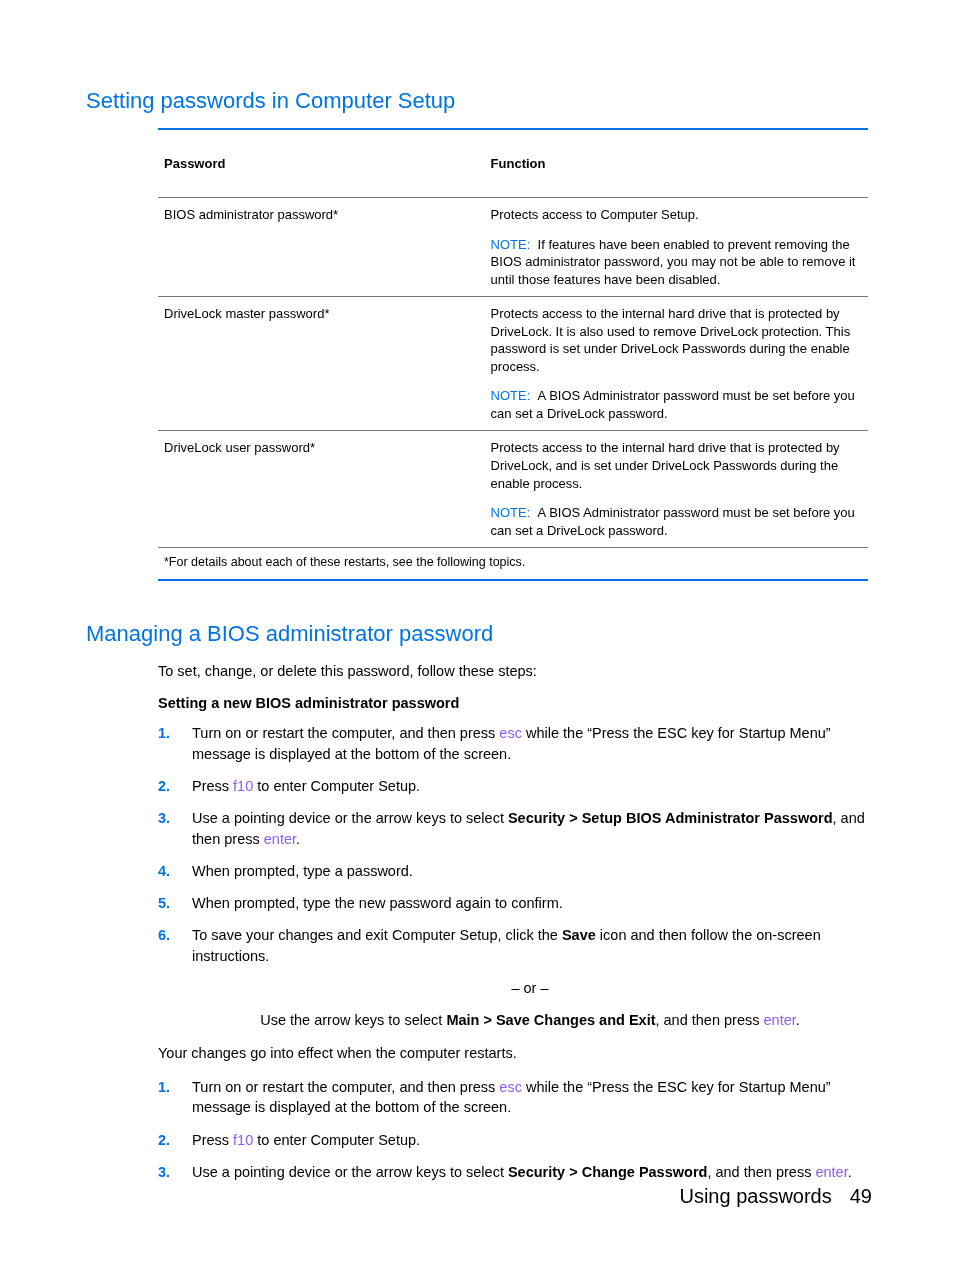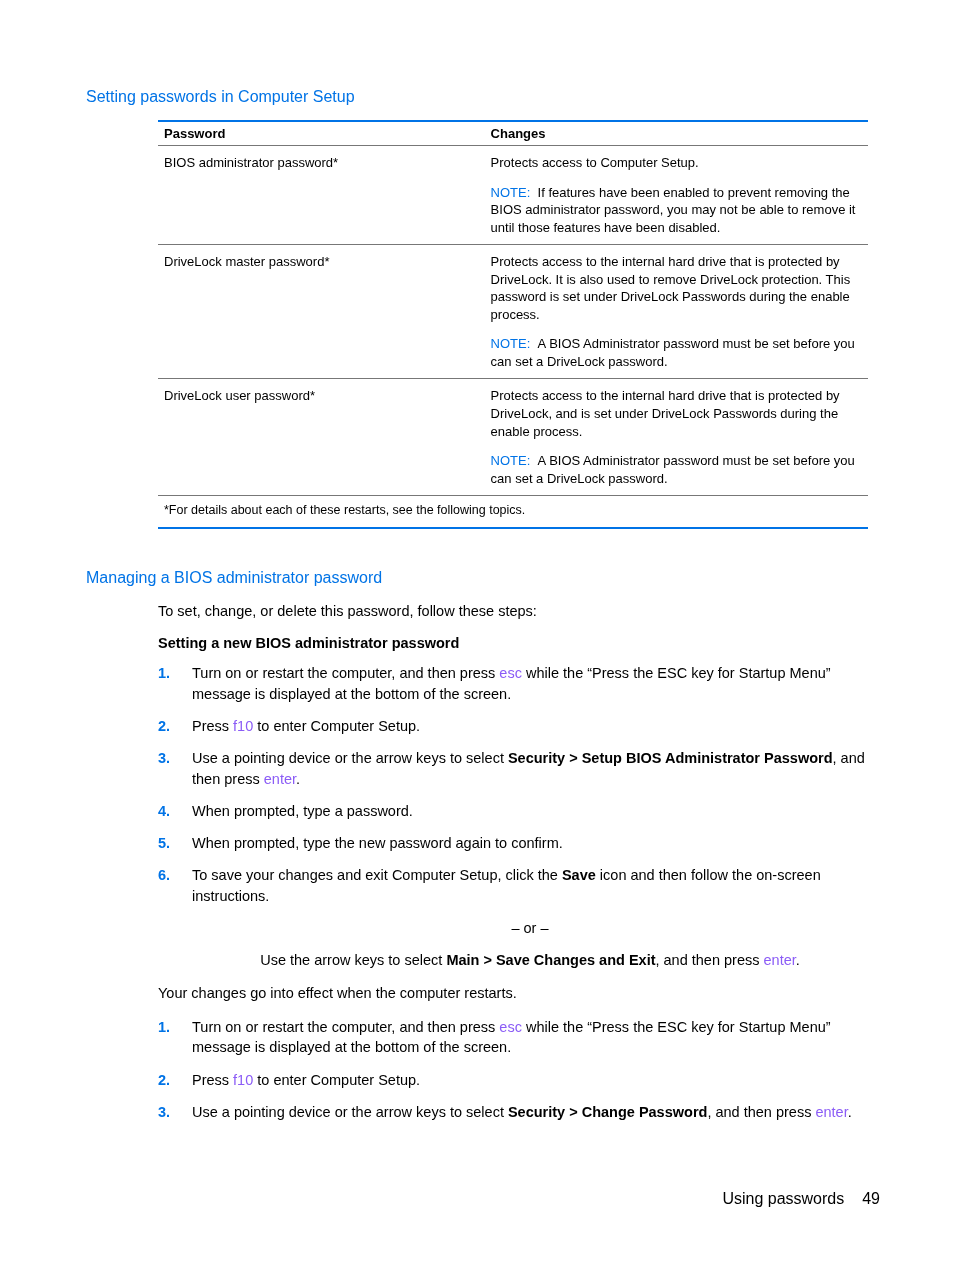--- a/index.html
+++ b/index.html
@@ -11,37 +11,37 @@
     color: #000;
     width: 954px;
     height: 1270px;
     position: relative;
     box-sizing: border-box;
     padding: 88px 86px 0 86px;
   }
   h2.section {
     color: #0073e6;
     font-weight: normal;
-    font-size: 16px;
+    font-size: 22px;
     margin: 0 0 14px 0;
   }
   .tbl {
     width: 100%;
     border-collapse: collapse;
     margin-bottom: 40px;
     border-top: 2px solid #0073e6;
     border-bottom: 2px solid #0073e6;
     margin-left: 72px;
     width: calc(100% - 72px);
   }
   .tbl th {
     text-align: left;
     font-size: 13px;
     font-weight: bold;
-    padding: 4px 6px;
+    padding: 26px 6px;
     border-bottom: 1px solid #777;
     vertical-align: top;
   }
   .tbl td {
     font-size: 13px;
     padding: 8px 6px;
     border-bottom: 1px solid #777;
     vertical-align: top;
     line-height: 1.35;
   }
@@ -70,35 +70,35 @@
     font-weight: bold;
     min-width: 34px;
   }
   ol.steps > li .txt { flex: 1; }
   .key { color: #8b5cf6; }
   .bold { font-weight: bold; }
   .sub-para { margin: 12px 0 0 0; text-align: center; }
   .footer {
     position: absolute;
     bottom: 62px;
-    right: 74px;
-    font-size: 16px;
+    right: 82px;
+    font-size: 20px;
   }
   .footer .pn { margin-left: 18px; }
 </style>
 </head>
 <body>
 
 <h2 class="section">Setting passwords in Computer Setup</h2>
 
 <table class="tbl">
   <thead>
     <tr>
       <th class="col-pw">Password</th>
-      <th class="col-fn">Changes</th>
+      <th class="col-fn">Function</th>
     </tr>
   </thead>
   <tbody>
     <tr>
       <td>BIOS administrator password*</td>
       <td>
         <p>Protects access to Computer Setup.</p>
         <p><span class="note-label">NOTE:</span>&nbsp;&nbsp;<span>If features have been enabled to prevent removing the BIOS administrator password, you may not be able to remove it until those features have been disabled.</span></p>
       </td>
     </tr>

